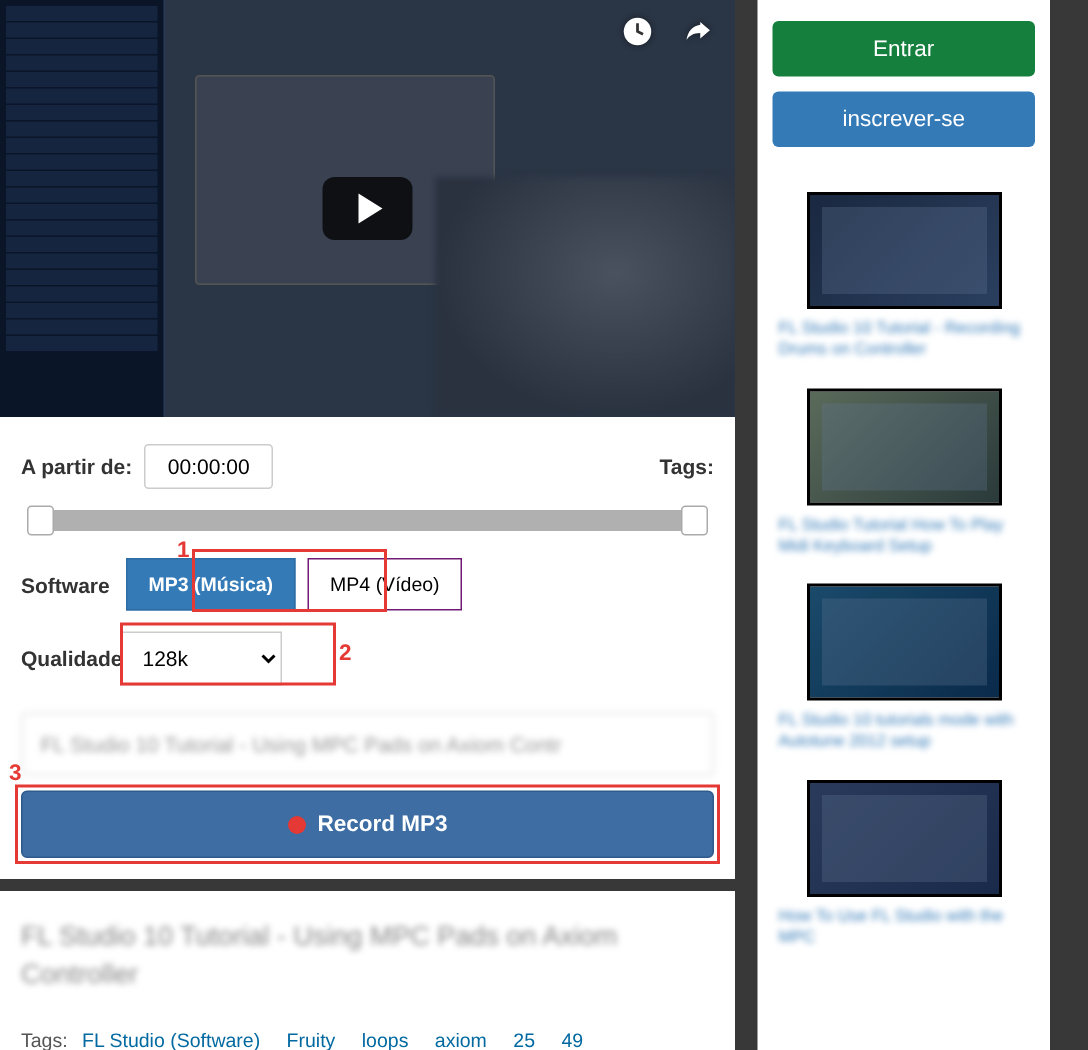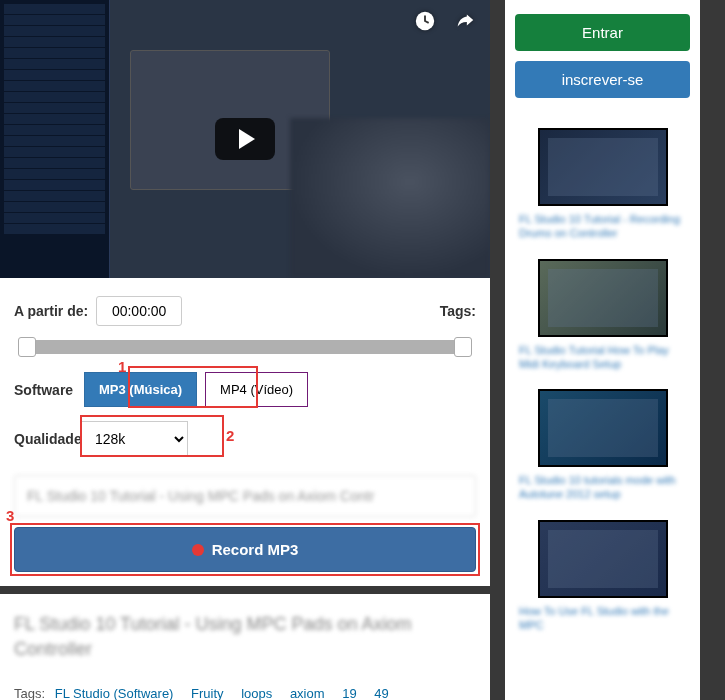--- a/index.html
+++ b/index.html
@@ -149,21 +149,21 @@
     </div>
 
     <div class="desc">
       <div class="desc-title">FL Studio 10 Tutorial - Using MPC Pads on Axiom Controller</div>
       <div class="tags-row">
         <span class="tags-label">Tags:</span>
         <a class="tag-link">FL Studio (Software)</a>
         <a class="tag-link">Fruity</a>
         <a class="tag-link">loops</a>
         <a class="tag-link">axiom</a>
-        <a class="tag-link">19</a>
+        <a class="tag-link">25</a>
         <a class="tag-link">49</a>
       </div>
     </div>
   </div>
 
   <div class="sidebar">
     <button class="side-btn btn-green">Entrar</button>
     <button class="side-btn btn-blue">inscrever-se</button>
 
     <div class="related">

